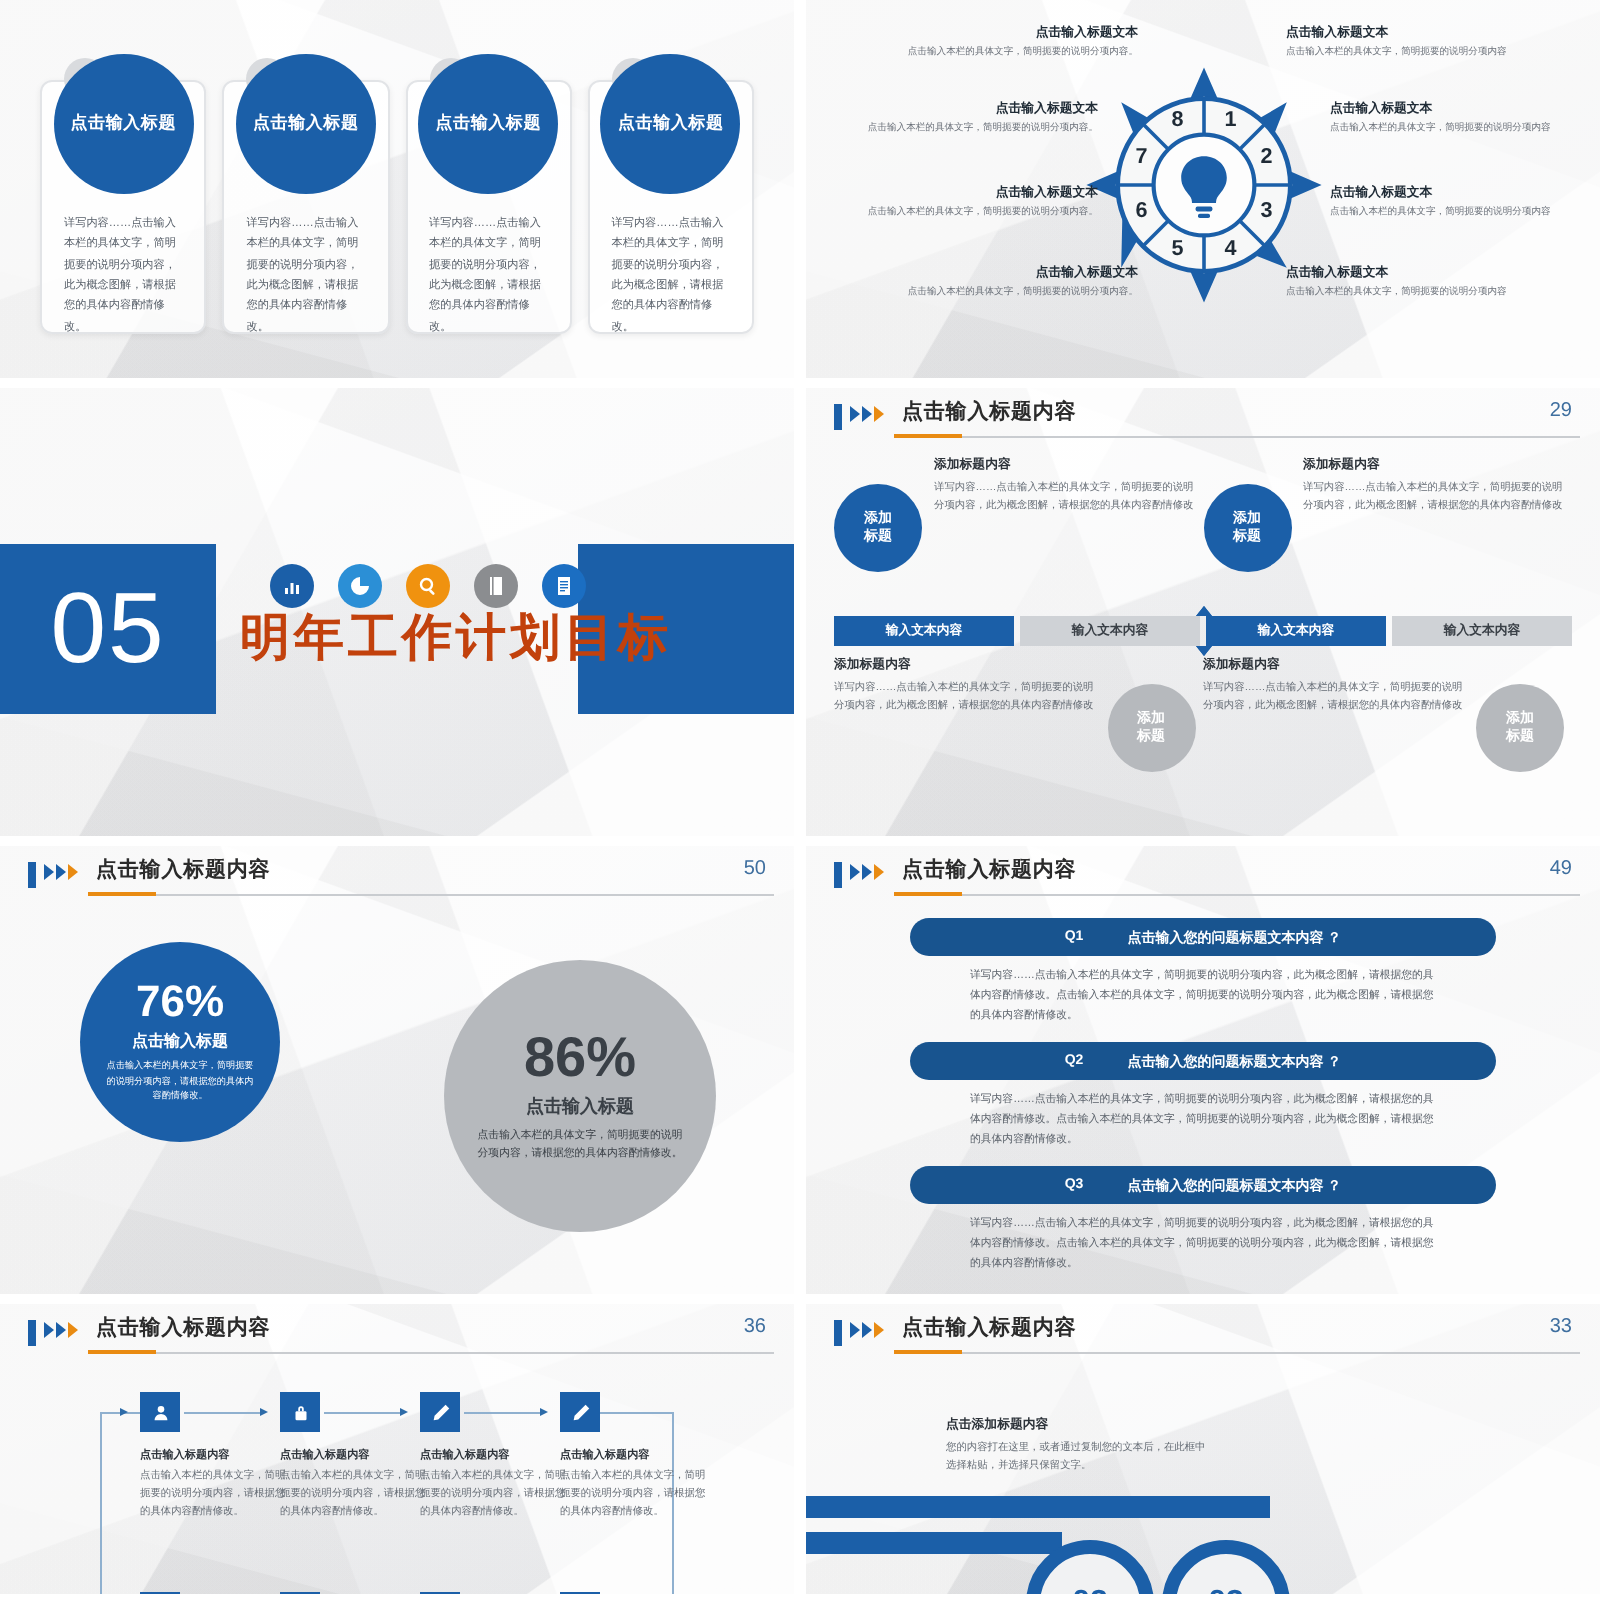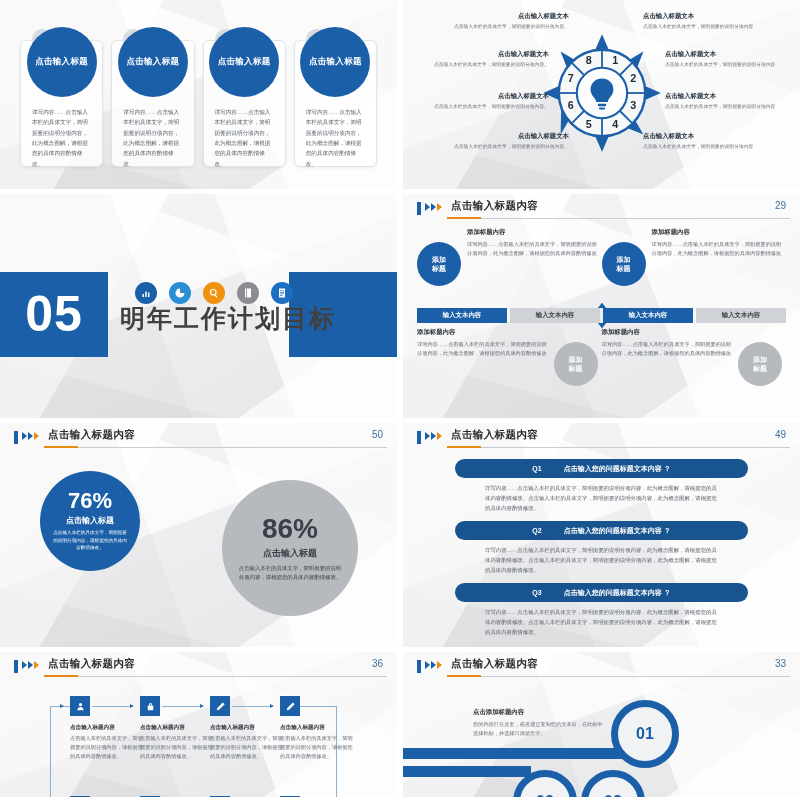--- a/index.html
+++ b/index.html
@@ -46,26 +46,26 @@
   
   .wheel-wrap{position:absolute;left:50%;top:50%;transform:translate(-50%,-50%);}
   .wtxt{position:absolute;width:118px;}
   .wtxt .t{font-size:6.4px;font-weight:bold;color:#1f2b36;margin-bottom:2px;}
   .wtxt .d{font-size:4.8px;line-height:1.6;color:#6a7079;}
   .wtxt.l{text-align:right;}
   .wtxt.r{text-align:left;}
 
   
   .sec-l{position:absolute;left:0;top:78px;width:108px;height:85px;background:#1b5fa8;}
-  .sec-l span{position:absolute;left:50%;top:50%;transform:translate(-50%,-52%);color:#fff;font-size:50px;font-weight:700;letter-spacing:1px;line-height:1;}
+  .sec-l span{position:absolute;left:50%;top:50%;transform:translate(-50%,-52%);color:#fff;font-size:50px;font-weight:400;letter-spacing:1px;line-height:1;}
   .sec-r{position:absolute;right:0;top:78px;width:108px;height:85px;background:#1b5fa8;}
   .sec-icons{position:absolute;left:135px;top:88px;display:flex;gap:12px;}
   .sec-icons .b{width:22px;height:22px;border-radius:50%;display:flex;align-items:center;justify-content:center;}
   .sec-icons .b svg{width:12px;height:12px;fill:#fff;}
-  .sec-title{position:absolute;left:120px;top:108px;font-size:25px;font-weight:bold;color:#404040;letter-spacing:2px;}
+  .sec-title{position:absolute;left:120px;top:108px;font-size:25px;font-weight:bold;color:#c2410c;letter-spacing:2px;}
 
   
   .s29{position:absolute;left:0;right:0;top:30px;bottom:0;}
   .s29 .row{position:absolute;left:14px;right:14px;height:74px;display:flex;}
   .s29 .rowA{top:4px;} .s29 .rowB{top:104px;}
   .s29 .cell{flex:1;display:flex;align-items:flex-start;gap:6px;padding-right:4px;}
   .s29 .bub{width:44px;height:44px;min-width:44px;border-radius:50%;display:flex;align-items:center;justify-content:center;text-align:center;margin-top:14px;}
   .s29 .bub span{color:#fff;font-size:7px;font-weight:bold;line-height:1.35;}
   .s29 .bub.grey{background:#b6b9bd;}
   .s29 .bub.blue{background:#1b5fa8;}
@@ -550,23 +550,20 @@
       <div class="hdr-title">点击输入标题内容</div>
       <div class="hdr-num">33</div>
       <div class="hdr-rule">
           <i></i>
         </div>
     </div>
 
     <div class="layer">
       <div class="stripe" style="left:0;top:96px;width:232px;"></div>
       <div class="stripe" style="left:0;top:114px;width:128px;"></div>
-      <div class="ring" style="left:208px;top:48px;width:54px;height:54px;">
-          <span>01</span>
-        </div>
       <div class="ring" style="left:110px;top:118px;width:50px;height:50px;">
           <span>02</span>
         </div>
       <div class="ring" style="left:178px;top:118px;width:50px;height:50px;">
           <span>03</span>
         </div>
       <div class="cap" style="left:70px;top:56px;">
         <div class="t">点击添加标题内容</div>
         <div class="d">您的内容打在这里，或者通过复制您的文本后，在此框中选择粘贴，并选择只保留文字。</div>
       </div>

